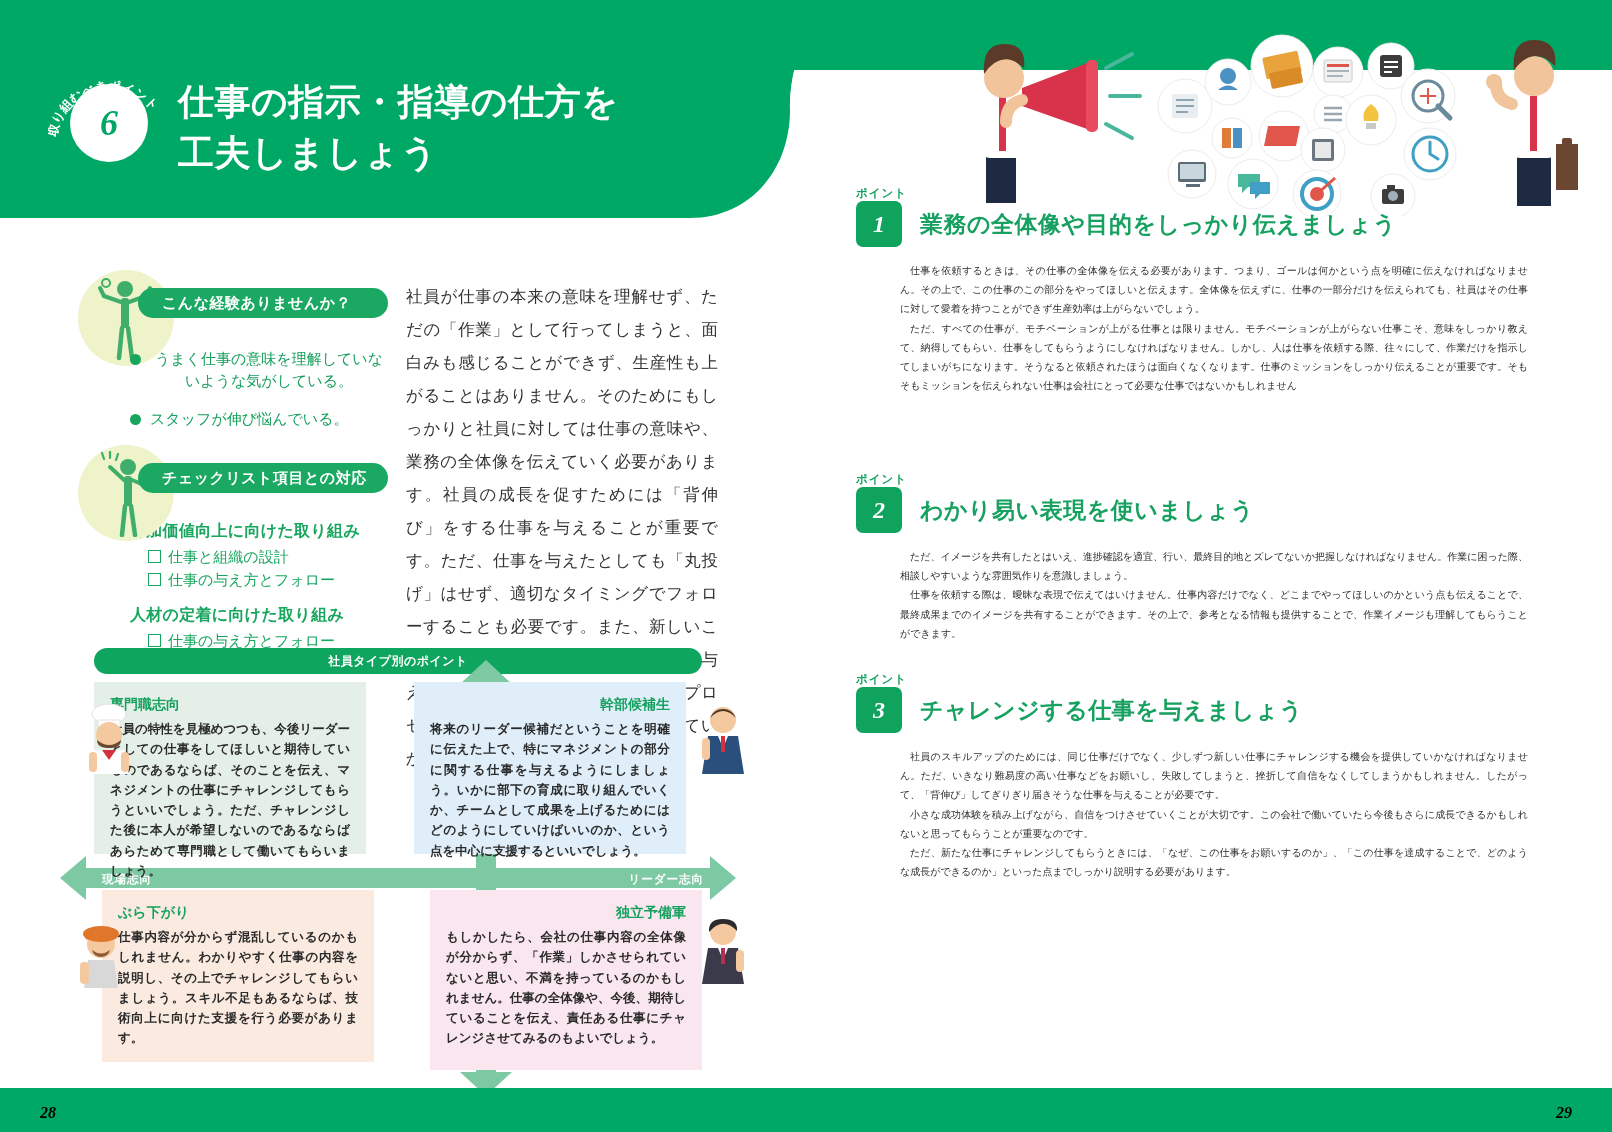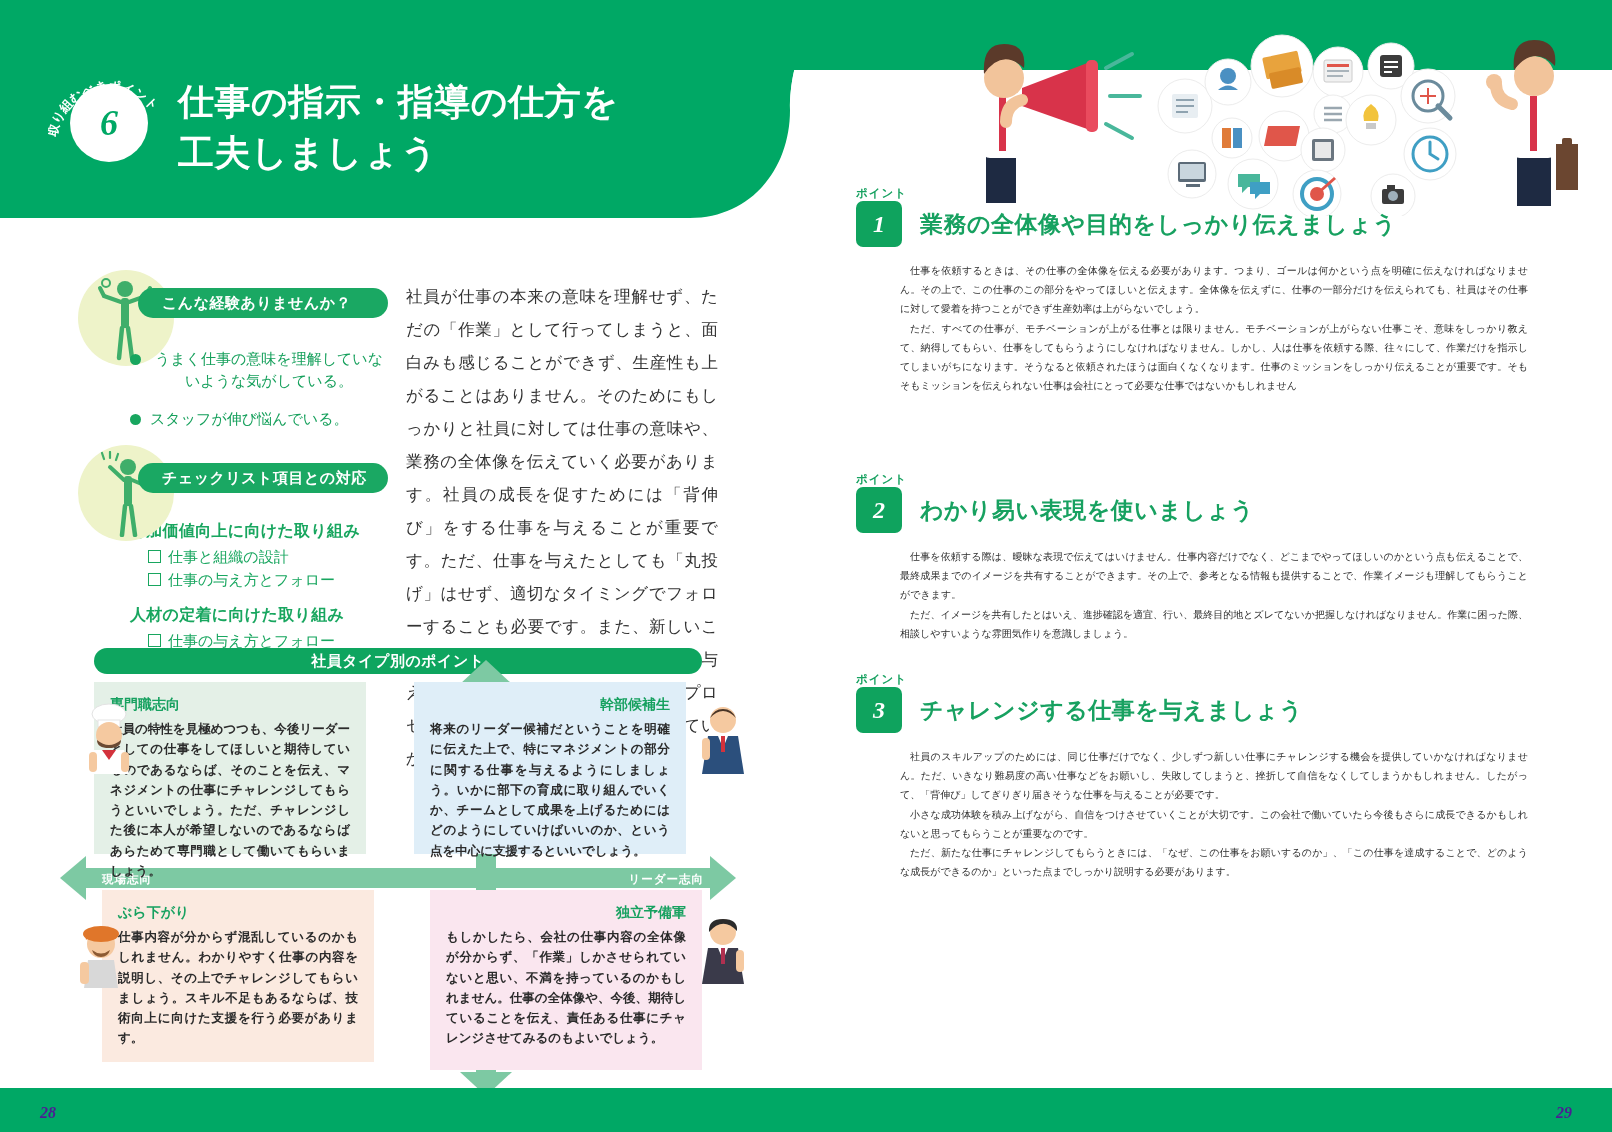--- a/index.html
+++ b/index.html
@@ -83,21 +83,21 @@
     position:absolute;left:406px;top:280px;width:312px;
     font-family:"Liberation Serif","DejaVu Serif",serif;
     font-size:16.5px;line-height:2.0;color:#333333;text-align:justify;
   }
 
   
   .matrix{position:absolute;left:94px;top:648px;width:608px;}
   .matrix-title{
     height:26px;background:#0ea55f;border-radius:13px;
     display:flex;align-items:center;justify-content:center;
-    color:#fff;font-size:15px;font-weight:700;letter-spacing:.5px;
+    color:#fff;font-size:12px;font-weight:700;letter-spacing:.5px;
   }
   .grid{position:relative;margin-top:8px;height:390px;}
   .quad{position:absolute;width:272px;padding:14px 16px 16px;box-sizing:border-box;}
   .q-tl{left:0;top:0;height:172px;background:#e4f0e7;}
   .q-tr{left:320px;top:0;height:172px;background:#dfeef8;}
   .q-bl{left:8px;top:208px;height:172px;background:#fbeae0;}
   .q-br{left:336px;top:208px;height:180px;background:#fae6ef;}
   .q-label{color:#17a160;font-size:14px;font-weight:700;margin-bottom:5px;}
   .q-label.right{text-align:right;}
   .q-text{color:#2b2b2b;font-size:12.5px;line-height:1.62;text-align:justify;font-weight:600;}
@@ -146,21 +146,21 @@
   .pt-body{
     margin-top:14px;margin-left:44px;width:628px;
     font-family:"Liberation Serif","DejaVu Serif",serif;
     font-size:10px;line-height:1.92;color:#2e2e2e;text-align:justify;
   }
   .pt-body p{margin:0;text-indent:1em;}
 
   
   .footer{position:absolute;left:0;bottom:0;width:1612px;height:44px;background:#00a865;}
   .pgnum{
-    position:absolute;bottom:10px;color:#4c1d95;font-size:16px;
+    position:absolute;bottom:10px;color:#000000;font-size:16px;
     font-family:"Liberation Serif",serif;font-style:italic;font-weight:700;margin-top:8px;
   }
   .pg-left{left:40px;}
   .pg-right{right:40px;}
 </style>
 </head>
 <body>
 
 <div class="page">
 
@@ -450,22 +450,22 @@
       </div>
     </div>
 
     <div class="point-block" style="top:472px;">
       <div class="pt-kicker">ポイント</div>
       <div class="pt-row">
         <div class="pt-badge">2</div>
         <div class="pt-title">わかり易い表現を使いましょう</div>
       </div>
       <div class="pt-body">
+        <p>ただ、イメージを共有したとはいえ、進捗確認を適宜、行い、最終目的地とズレてないか把握しなければなりません。作業に困った際、相談しやすいような雰囲気作りを意識しましょう。</p>
         <p>仕事を依頼する際は、曖昧な表現で伝えてはいけません。仕事内容だけでなく、どこまでやってほしいのかという点も伝えることで、最終成果までのイメージを共有することができます。その上で、参考となる情報も提供することで、作業イメージも理解してもらうことができます。</p>
-        <p>ただ、イメージを共有したとはいえ、進捗確認を適宜、行い、最終目的地とズレてないか把握しなければなりません。作業に困った際、相談しやすいような雰囲気作りを意識しましょう。</p>
       </div>
     </div>
 
     <div class="point-block" style="top:672px;">
       <div class="pt-kicker">ポイント</div>
       <div class="pt-row">
         <div class="pt-badge">3</div>
         <div class="pt-title">チャレンジする仕事を与えましょう</div>
       </div>
       <div class="pt-body">

